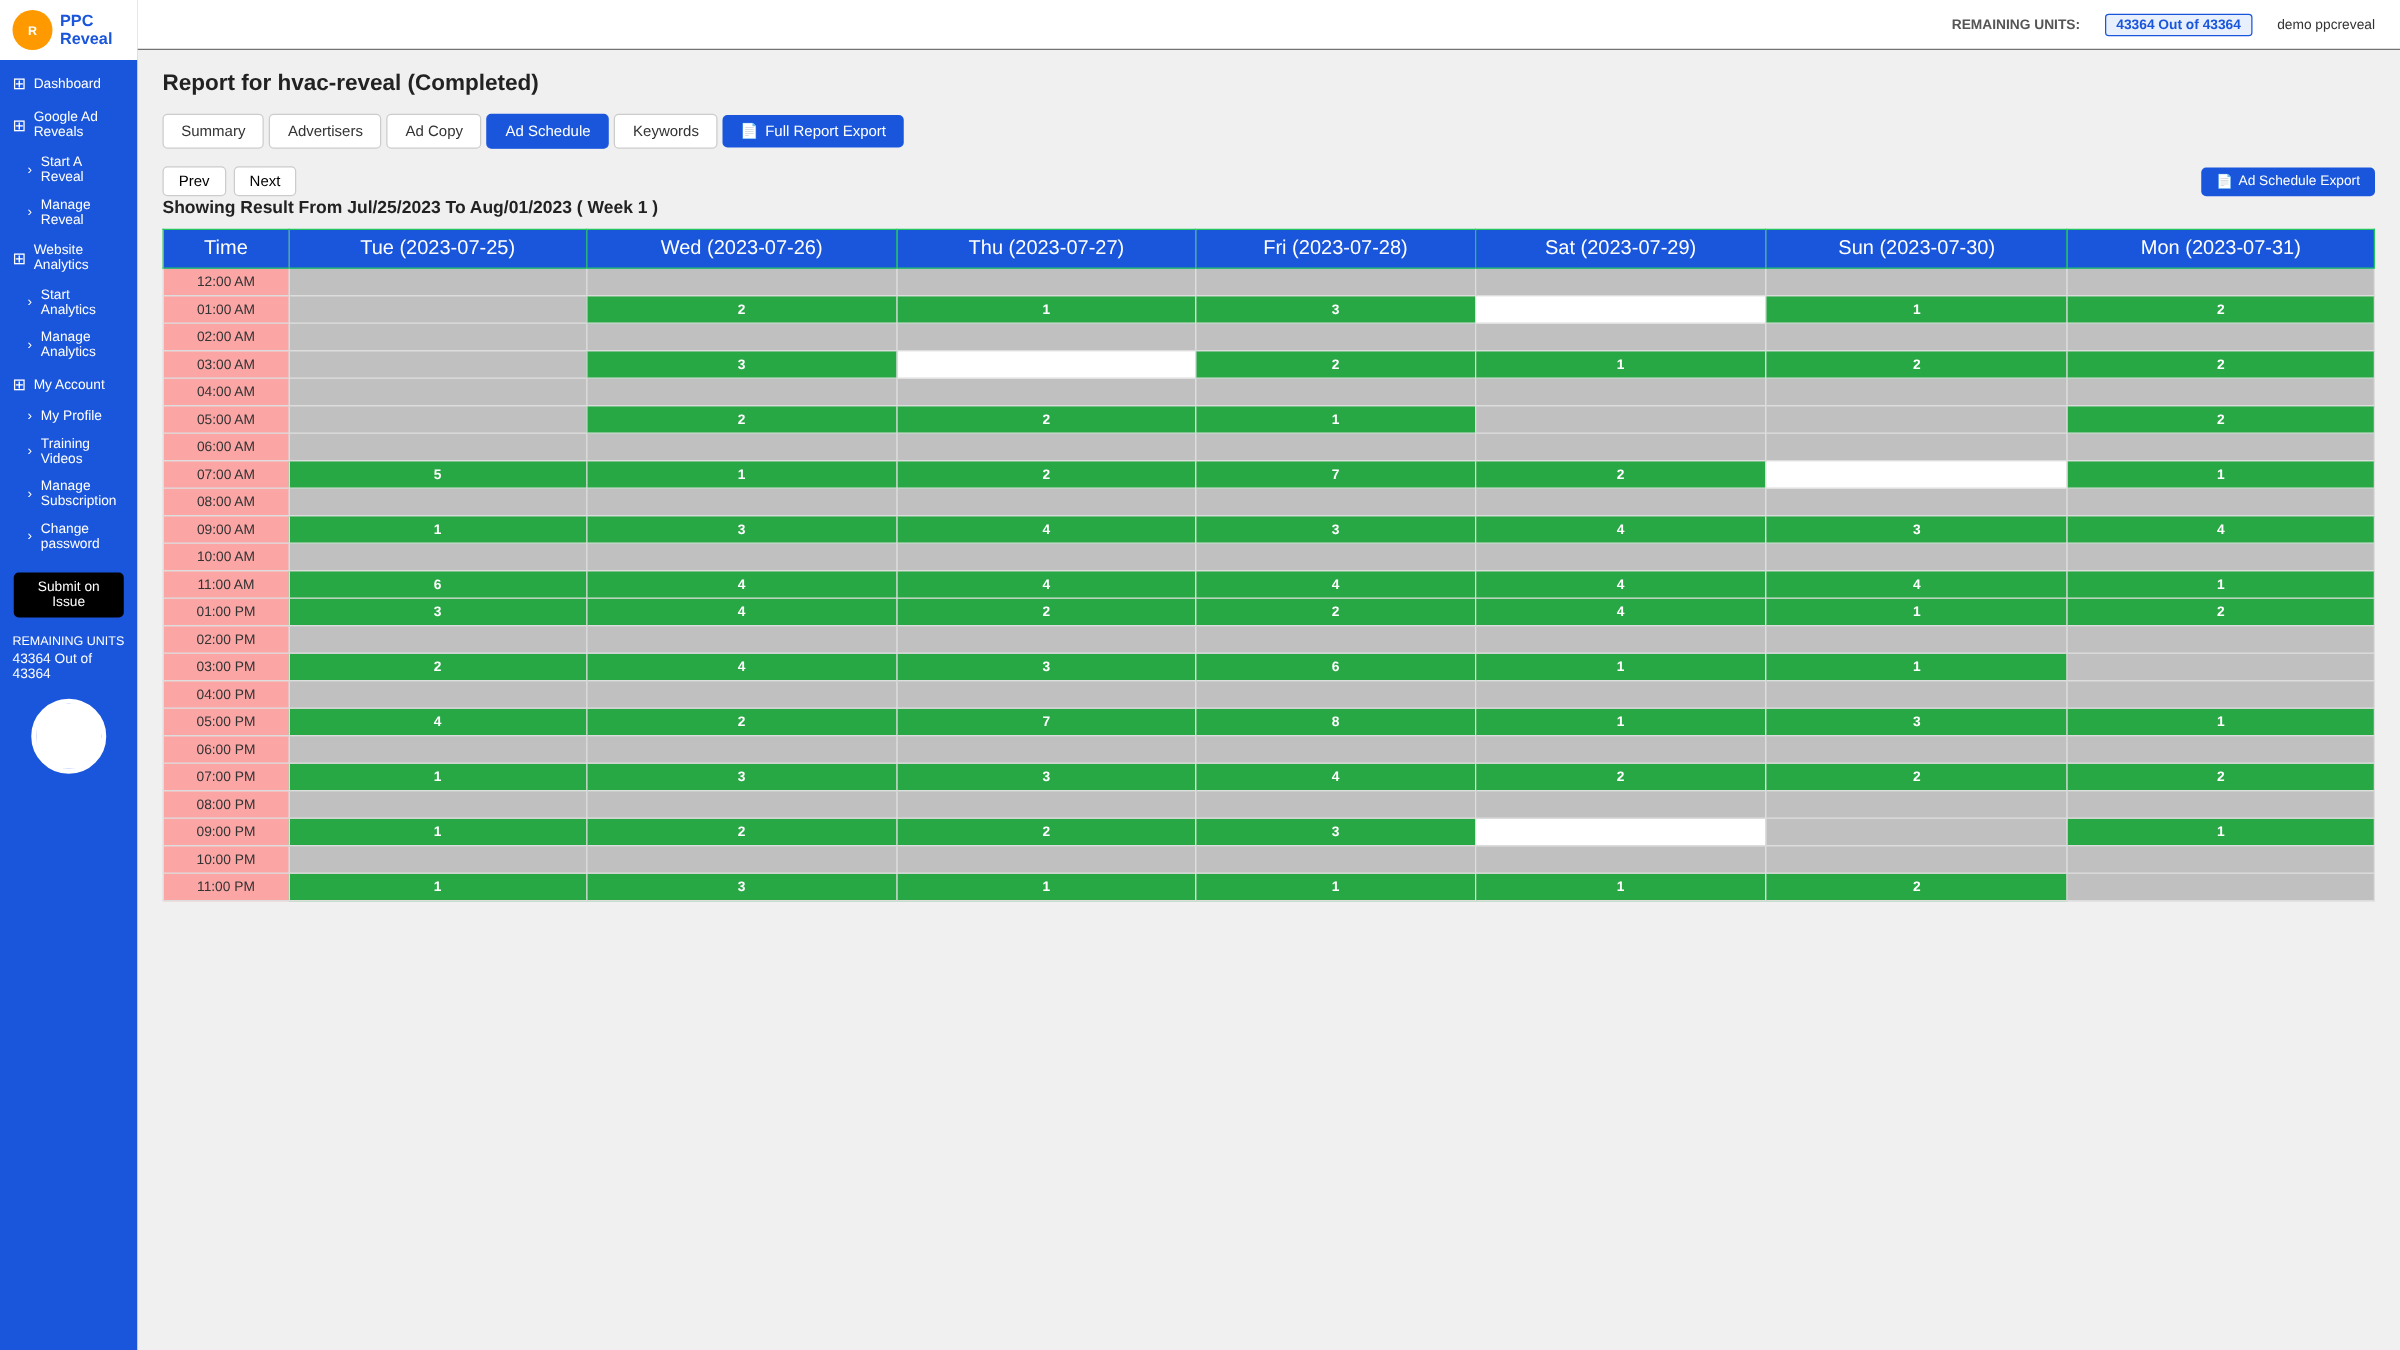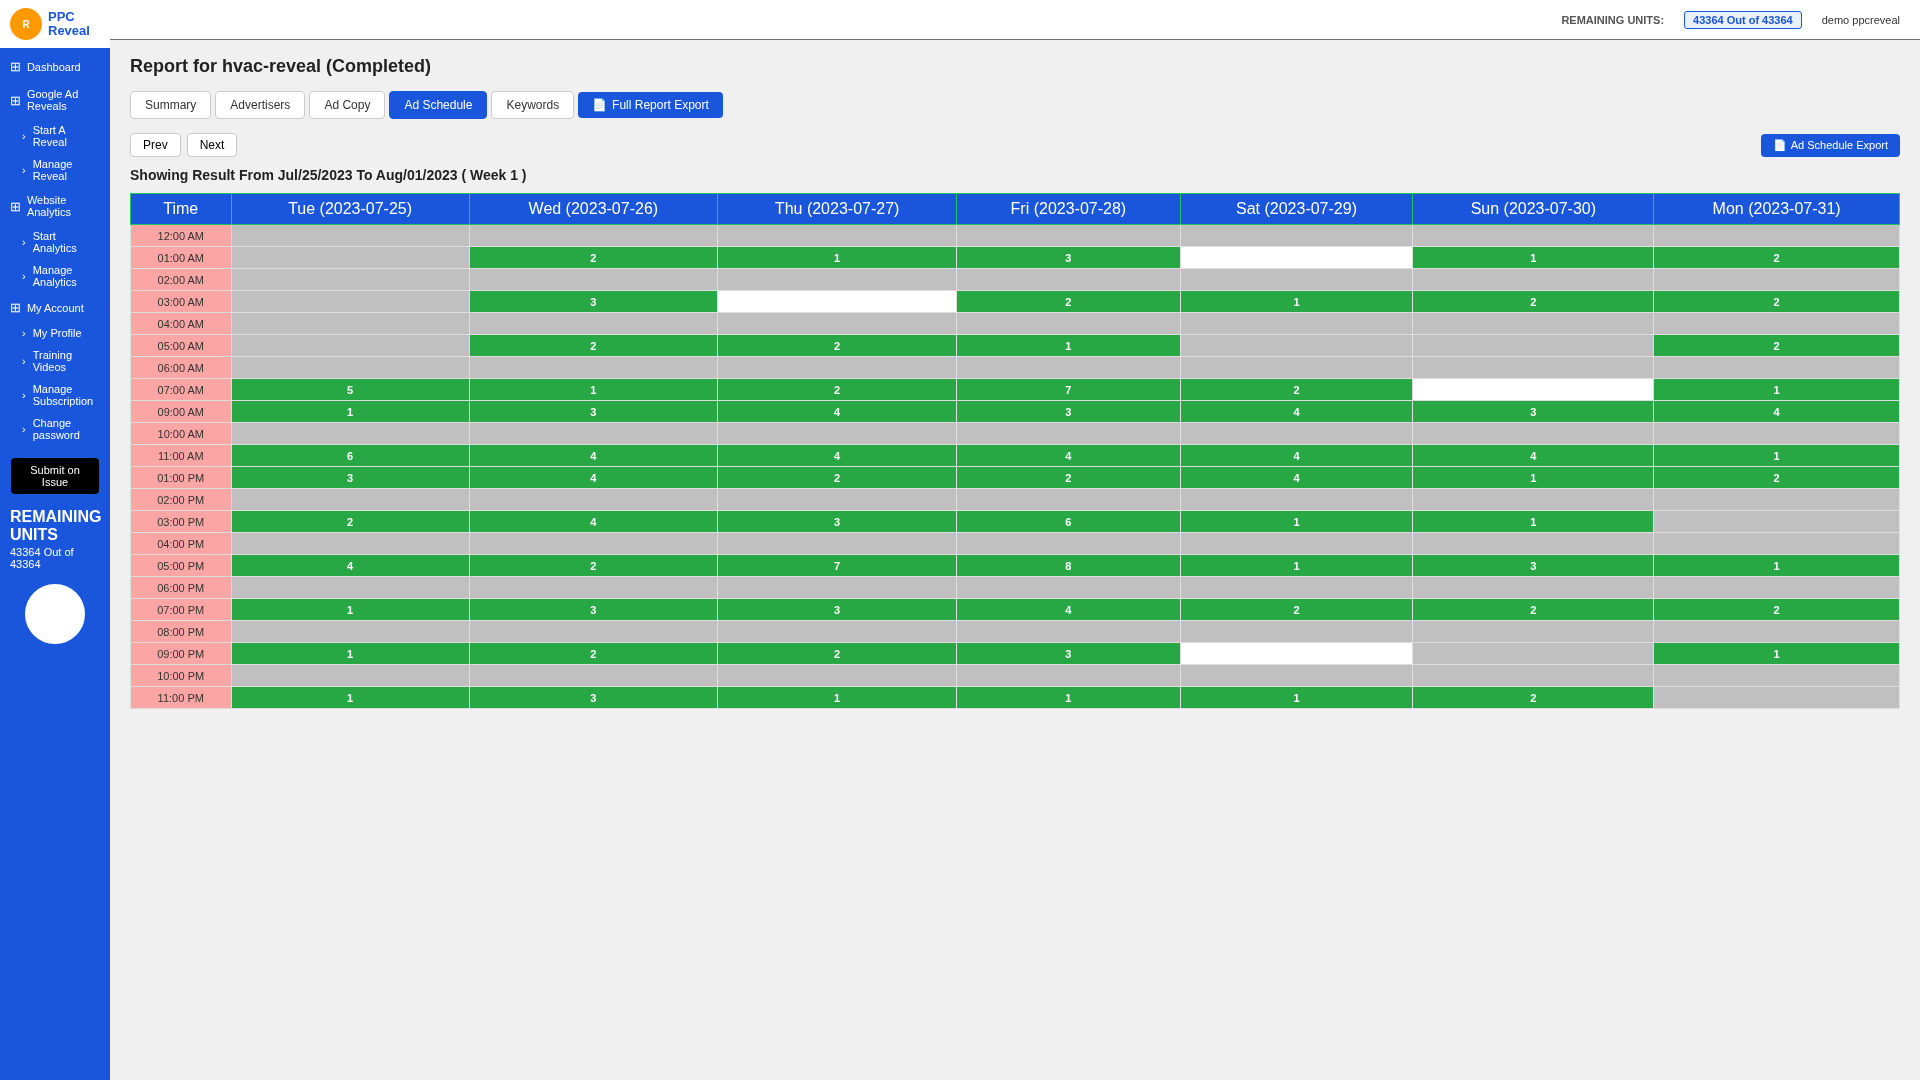--- a/index.html
+++ b/index.html
@@ -70,21 +70,21 @@
       text-align: center;
     }
 
     .remaining-section {
       padding: 6px 10px;
       font-size: 10px;
       color: white;
       text-align: left;
       width: 100%;
     }
-    .remaining-section .label { font-weight: bold; font-size: 16px; }
+    .remaining-section .label { font-weight: normal; font-size: 10px; }
     .remaining-section .value { font-size: 11px; margin-top: 2px; }
 
     .progress-circle-container {
       margin: 8px auto;
       width: 60px; height: 60px;
       position: relative;
       display: flex; align-items: center; justify-content: center;
     }
     .progress-circle {
       width: 60px; height: 60px;
@@ -166,21 +166,21 @@
       cursor: pointer;
       font-size: 12px;
       display: flex; align-items: center; gap: 5px;
     }
 
     
     .nav-export-row {
       display: flex;
       justify-content: space-between;
       align-items: center;
-      margin-bottom: 10px;
+      margin-bottom: 0;
       gap: 24px;
     }
     .nav-btns { display: flex; gap: 6px; }
     .nav-btn {
       padding: 4px 12px;
       border: 1px solid #ccc;
       background: white;
       border-radius: 4px;
       cursor: pointer;
       font-size: 12px;
@@ -439,20 +439,30 @@
             <td class="time-cell">07:00 AM</td>
             <td class="cell-green">5</td>
             <td class="cell-green">1</td>
             <td class="cell-green">2</td>
             <td class="cell-green">7</td>
             <td class="cell-green">2</td>
             <td class="cell-white"></td>
             <td class="cell-green">1</td>
           </tr>
           <tr>
+            <td class="time-cell">08:00 AM</td>
+            <td class="cell-gray"></td>
+            <td class="cell-gray"></td>
+            <td class="cell-gray"></td>
+            <td class="cell-gray"></td>
+            <td class="cell-gray"></td>
+            <td class="cell-gray"></td>
+            <td class="cell-gray"></td>
+          </tr>
+          <tr>
             <td class="time-cell">09:00 AM</td>
             <td class="cell-green">1</td>
             <td class="cell-green">3</td>
             <td class="cell-green">4</td>
             <td class="cell-green">3</td>
             <td class="cell-green">4</td>
             <td class="cell-green">3</td>
             <td class="cell-green">4</td>
           </tr>
           <tr>

